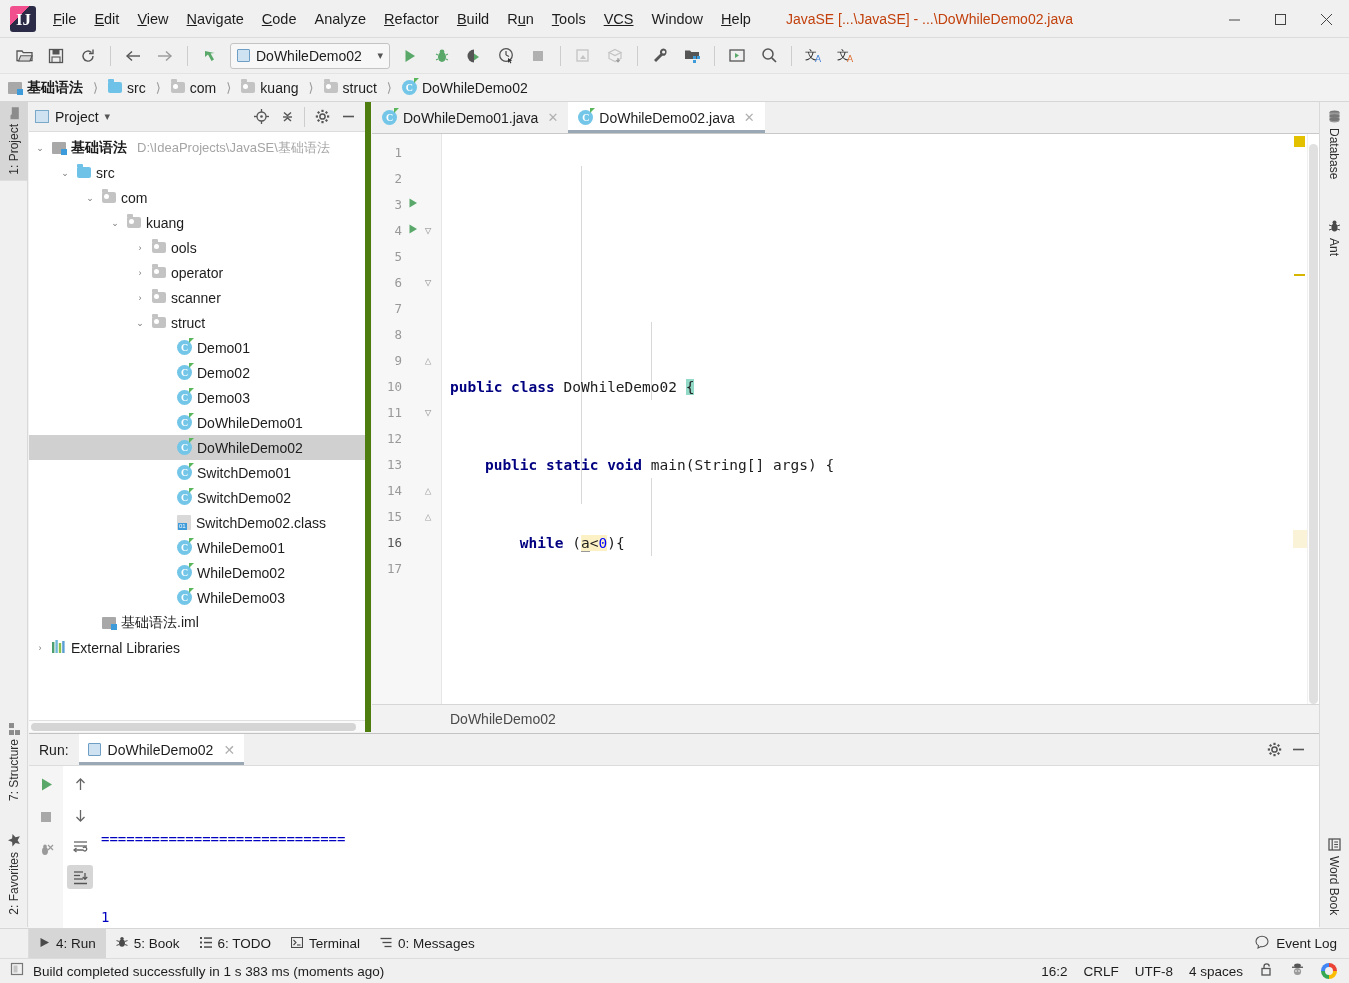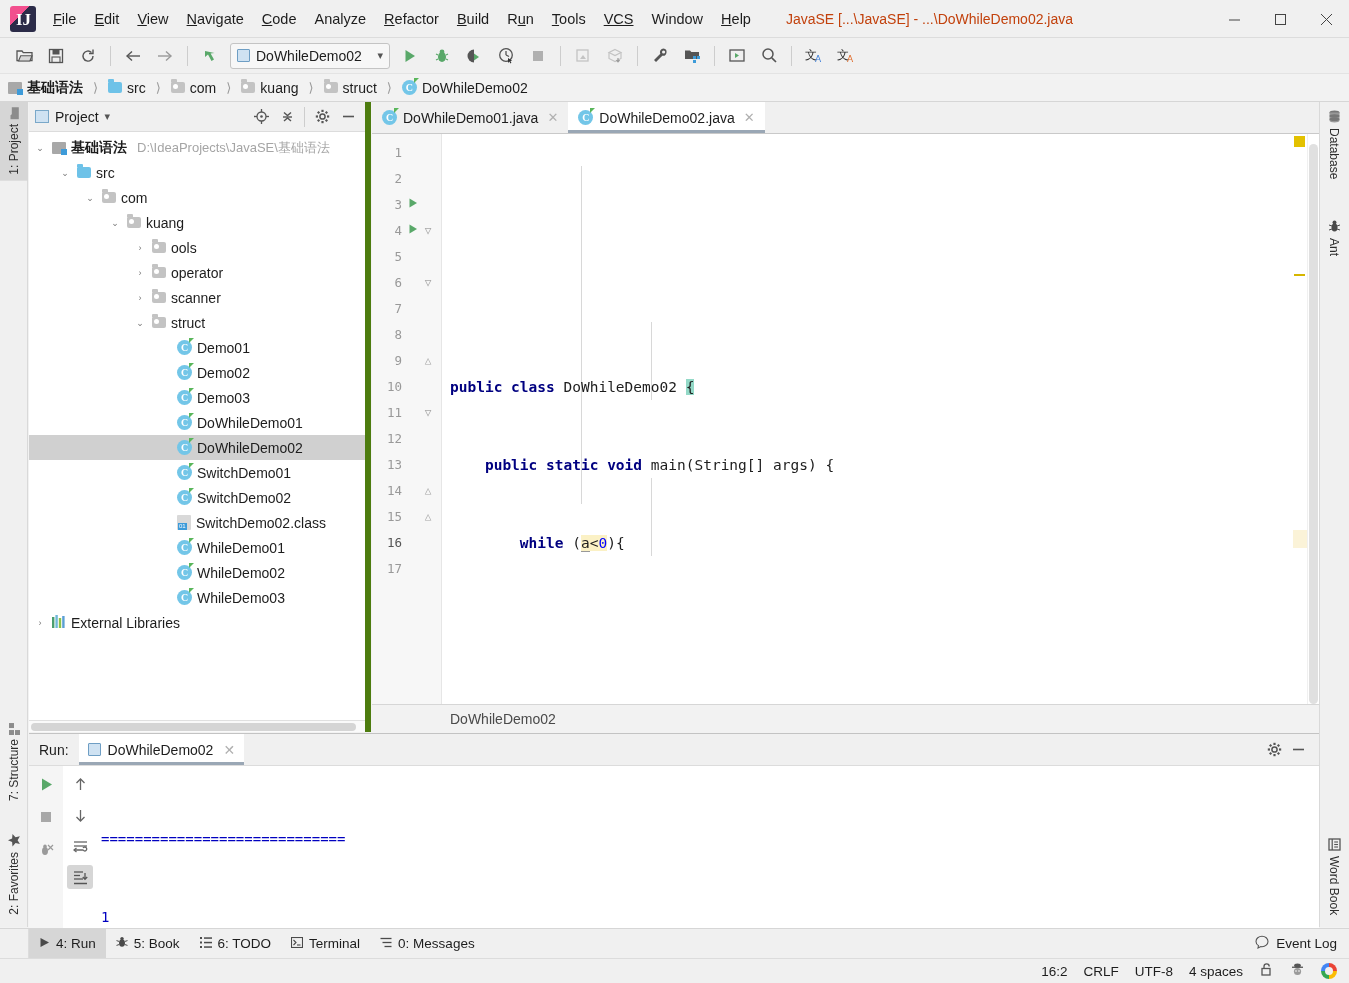--- a/index.html
+++ b/index.html
@@ -627,20 +627,25 @@
         <div class="trow" style="padding-left: 129px;">
           <span class="twist"></span>
           <span class="ic-class">C</span>
           <span class="tlabel" style="">WhileDemo02</span>
         </div>
         <div class="trow" style="padding-left: 129px;">
           <span class="twist"></span>
           <span class="ic-class">C</span>
           <span class="tlabel" style="">WhileDemo03</span>
         </div>
+        <div class="trow" style="padding-left: 54px;">
+          <span class="twist"></span>
+          <span class="ic-mod"></span>
+          <span class="tlabel" style="">基础语法.iml</span>
+        </div>
         <div class="trow" style="padding-left: 4px;">
           <span class="twist">›</span>
           <span><svg width="14" height="13" viewBox="0 0 14 13">
               <rect x="0" y="2" width="2.4" height="11" fill="#4a9e6f"></rect>
               <rect x="3.4" y="0" width="2.4" height="13" fill="#6fb8d8"></rect>
               <rect x="6.8" y="3" width="2.4" height="10" fill="#8bc34a"></rect>
               <rect x="10.2" y="1" width="2.4" height="12" fill="#5a9fd4"></rect>
             </svg></span>
           <span class="tlabel" style="">External Libraries</span>
         </div>
@@ -933,20 +938,29 @@
     </div>
     <div class="bt-right">
       <span><svg width="14" height="14" viewBox="0 0 14 14">
             <path d="M7 1.2C3.7 1.2 1 3.5 1 6.4c0 1.7 1 3.3 2.5 4.2L3 13l2.9-1.4c.36.05.72.08 1.1.08 3.3 0 6-2.3 6-5.2S10.3 1.2 7 1.2z" fill="none" stroke="#555" stroke-width="1.1"></path>
           </svg></span>
       <span>Event Log</span>
     </div>
   </div>
 
   <div class="statusbar">
+    <div class="sb-left">
+      <span>
+        <svg width="15" height="15" viewBox="0 0 15 15">
+            <rect x="1.5" y="1.5" width="11" height="11" fill="none" stroke="#777" stroke-width="1.2"></rect>
+            <rect x="3.5" y="3.5" width="4" height="7" fill="#c5c5c5"></rect>
+          </svg>
+      </span>
+      <span>Build completed successfully in 1 s 383 ms (moments ago)</span>
+    </div>
     <div class="sb-right">
       <span class="sb-item">16:2</span>
       <span class="sb-item">CRLF</span>
       <span class="sb-item">UTF-8</span>
       <span class="sb-item">4 spaces</span>
       <span class="sb-item">
         <svg width="15" height="15" viewBox="0 0 15 15">
             <rect x="3" y="6.5" width="8" height="6.5" fill="none" stroke="#555" stroke-width="1.3"></rect>
             <path d="M5 6.5V4.5a2.6 2.6 0 0 1 5.2 0" fill="none" stroke="#555" stroke-width="1.3"></path>
           </svg>

